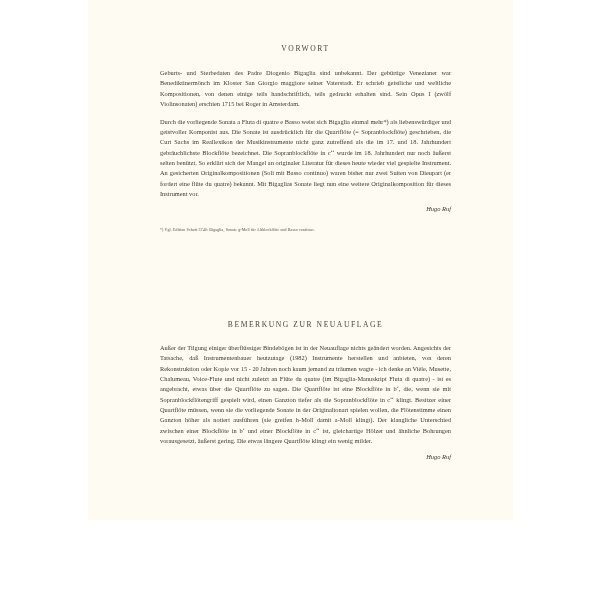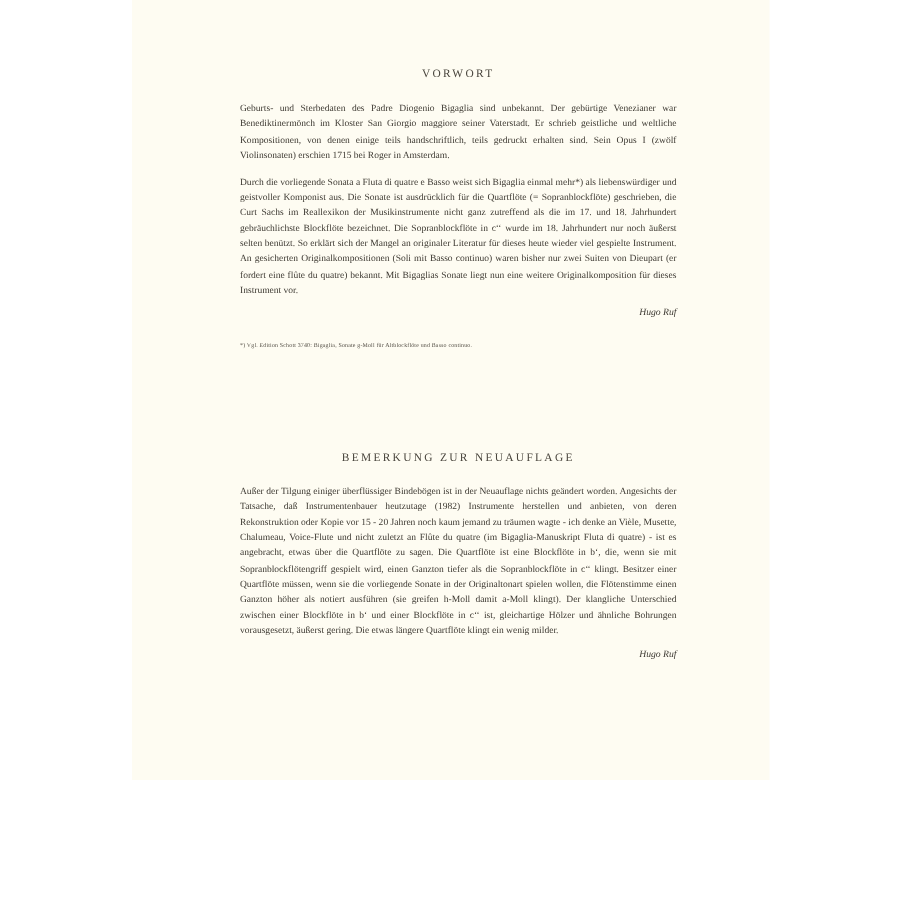--- a/index.html
+++ b/index.html
@@ -57,21 +57,21 @@
     font-size: 3.95px;
     line-height: 6px;
     color: #534e45;
     text-align: left;
     letter-spacing: 0.12px;
   }
   .sect-vorwort { top: 44px; }
   .sect-vorwort .heading { margin-bottom: 15px; }
   .sig-1 { margin-top: 6px; }
   .foot-1 { margin-top: 15px; }
-  .sect-bemerkung { top: 300px; }
+  .sect-bemerkung { top: 320px; }
   .sect-bemerkung .heading { margin-bottom: 14px; }
   .sig-2 { margin-top: 7px; }
 </style>
 </head>
 <body>
 
 <div id="page">
 
   <div class="content sect-vorwort">
     <div class="heading">VORWORT</div>

